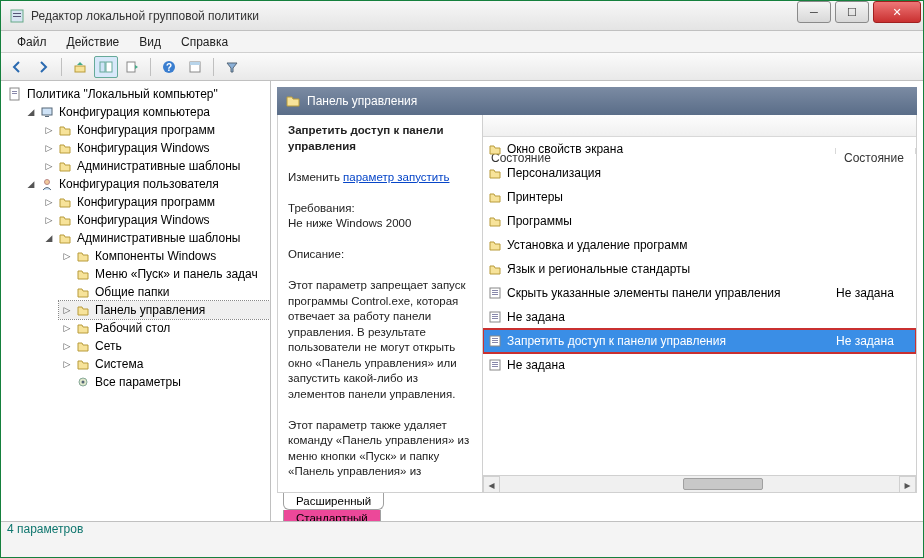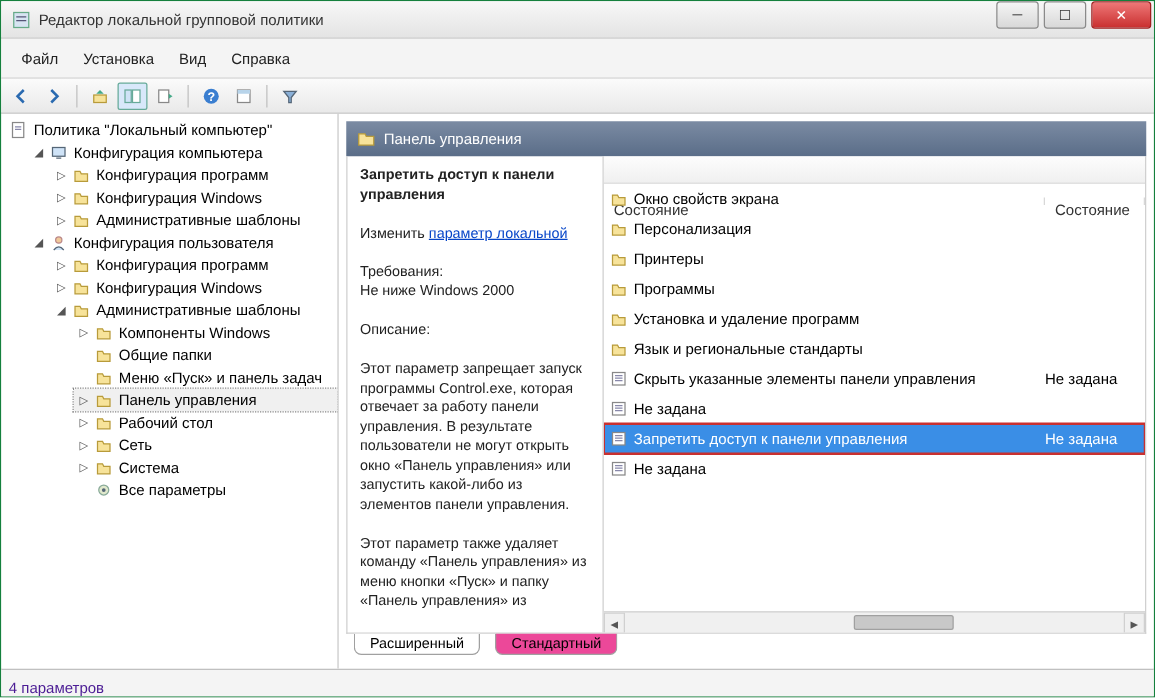--- a/index.html
+++ b/index.html
@@ -45,21 +45,21 @@
   display: flex; align-items: center; justify-content: center;
   font-size: 11px; color: #333;
   cursor: pointer;
 }
 .win-btn.close {
   width: 48px;
   background: linear-gradient(to bottom,#e77,#c93030);
   color: #fff; border-color: #a02020;
 }
 .menubar {
-  height: 32px;
+  height: 22px;
   background: #f4f4f4;
   border-bottom: 1px solid #d0d0d0;
   display: flex;
   align-items: center;
   padding: 0 6px;
 }
 .menubar .menu-item {
   padding: 2px 10px;
   cursor: pointer;
   color: #222;
@@ -208,40 +208,41 @@
   border-radius: 2px;
 }
 .hscroll .arrow { position: absolute; top: 0; width: 17px; height: 17px; display:flex;align-items:center;justify-content:center;color:#555;background:#f0f0f0;border:1px solid #d0d0d0;}
 .hscroll .arrow.l{left:0;} .hscroll .arrow.r{right:0;}
 .tabs-bottom {
   height: 22px;
   display: flex;
   align-items: flex-start;
   padding-left: 6px;
   margin: 0 6px 6px 6px;
-  gap: 13px;
+  gap: 0;
+  flex-direction: column;
 }
 .tabs-bottom .tab {
   padding: 2px 12px;
   border: 1px solid #a0a0a0;
   border-top: none;
   border-radius: 0 0 6px 6px;
   background: #ec4899;
   font-size: 11.5px;
   cursor: pointer;
   margin-right: -1px;
 }
 .tabs-bottom .tab.active { background: #fff; }
 .statusbar {
-  height: 22px;
+  height: 36px;
   border-top: 1px solid #c0c0c0;
   background: #f4f4f4;
-  display: flex; align-items: flex-end;
+  display: flex; align-items: flex-start;
   padding: 0 6px;
-  font-size: 12px; color: #4c1d95;
+  font-size: 12px; color: #0f766e;
 }
 svg { display: block; }
 </style>
 </head>
 <body>
 
 <div class="window">
 
   <div class="titlebar">
     <span class="app-icon">
@@ -254,21 +255,21 @@
     <span class="title">Редактор локальной групповой политики</span>
     <div class="win-controls">
       <div class="win-btn">─</div>
       <div class="win-btn">☐</div>
       <div class="win-btn close">✕</div>
     </div>
   </div>
 
   <div class="menubar">
     <span class="menu-item">Файл</span>
-    <span class="menu-item">Установка</span>
+    <span class="menu-item">Действие</span>
     <span class="menu-item">Вид</span>
     <span class="menu-item">Справка</span>
   </div>
 
   <div class="toolbar">
     <div class="tool-btn">
       <svg width="14" height="14" viewBox="0 0 14 14">
           <path d="M9 2 L4 7 L9 12" stroke="#2a6ab0" stroke-width="2" fill="none"></path>
         </svg>
     </div>
@@ -438,32 +439,32 @@
                           </div>
                         </li>
                       <li>
                           <div class="row">
                             <span class="tw"></span>
                             <span class="icon">
                               <svg width="14" height="14">
                                 <path d="M2 4 L6 4 L7 6 L12 6 L12 12 L2 12 Z" fill="#f7e39a" stroke="#b89b3a"></path>
                               </svg>
                             </span>
-                            <span>Общие папки</span>
+                            <span>Меню «Пуск» и панель задач</span>
                           </div>
                         </li>
                       <li>
                           <div class="row">
                             <span class="tw"></span>
                             <span class="icon">
                               <svg width="14" height="14">
                                 <path d="M2 4 L6 4 L7 6 L12 6 L12 12 L2 12 Z" fill="#f7e39a" stroke="#b89b3a"></path>
                               </svg>
                             </span>
-                            <span>Меню «Пуск» и панель задач</span>
+                            <span>Общие папки</span>
                           </div>
                         </li>
                       <li>
                           <div class="row sel">
                             <span class="tw">▷</span>
                             <span class="icon">
                               <svg width="14" height="14">
                                 <path d="M2 4 L6 4 L7 6 L12 6 L12 12 L2 12 Z" fill="#f7e39a" stroke="#b89b3a"></path>
                               </svg>
                             </span>
@@ -534,21 +535,21 @@
           </span>
         <span>Панель управления</span>
       </div>
 
       <div class="right-body">
 
         <div class="desc-pane">
           <div><b>Запретить доступ к панели управления</b></div>
           <br>
           <div>
-            <span>Изменить </span><span class="link">параметр локальной</span>
+            <span>Изменить </span><span class="link">параметр запустить</span>
           </div>
           <br>
           <div>Требования:</div>
           <div>Не ниже Windows 2000</div>
           <br>
           <div>Описание:</div>
           <br>
           <div>Этот параметр запрещает запуск программы Control.exe, которая отвечает за работу панели управления. В результате пользователи не могут открыть окно «Панель управления» или запустить какой-либо из элементов панели управления.</div>
           <br>
           <div>Этот параметр также удаляет команду «Панель управления» из меню кнопки «Пуск» и папку «Панель управления» из</div>

